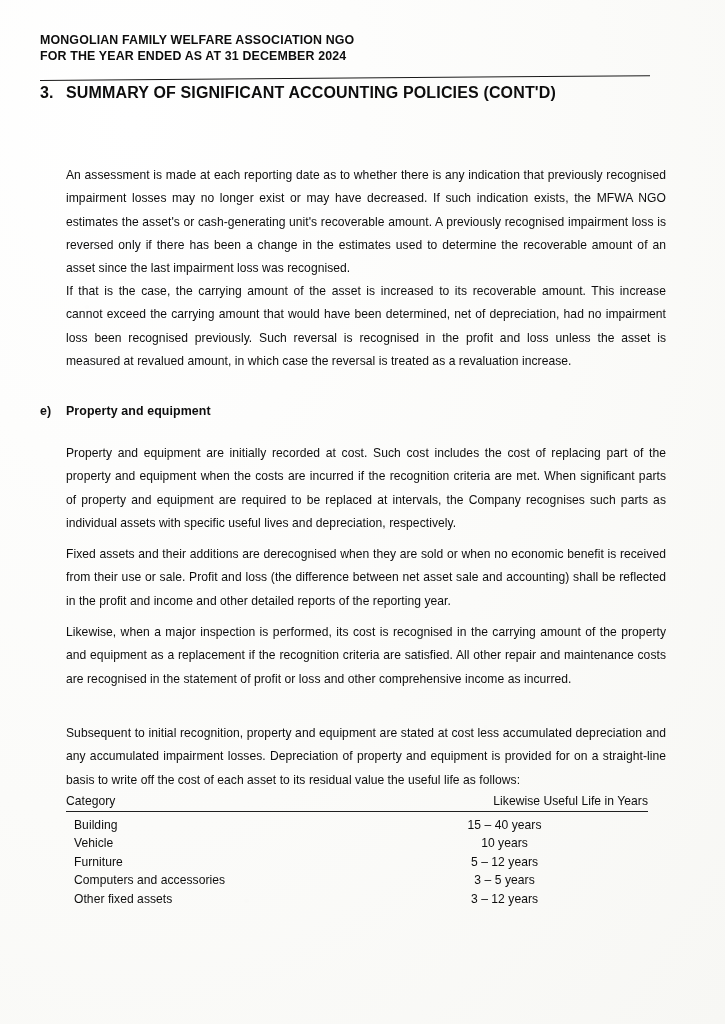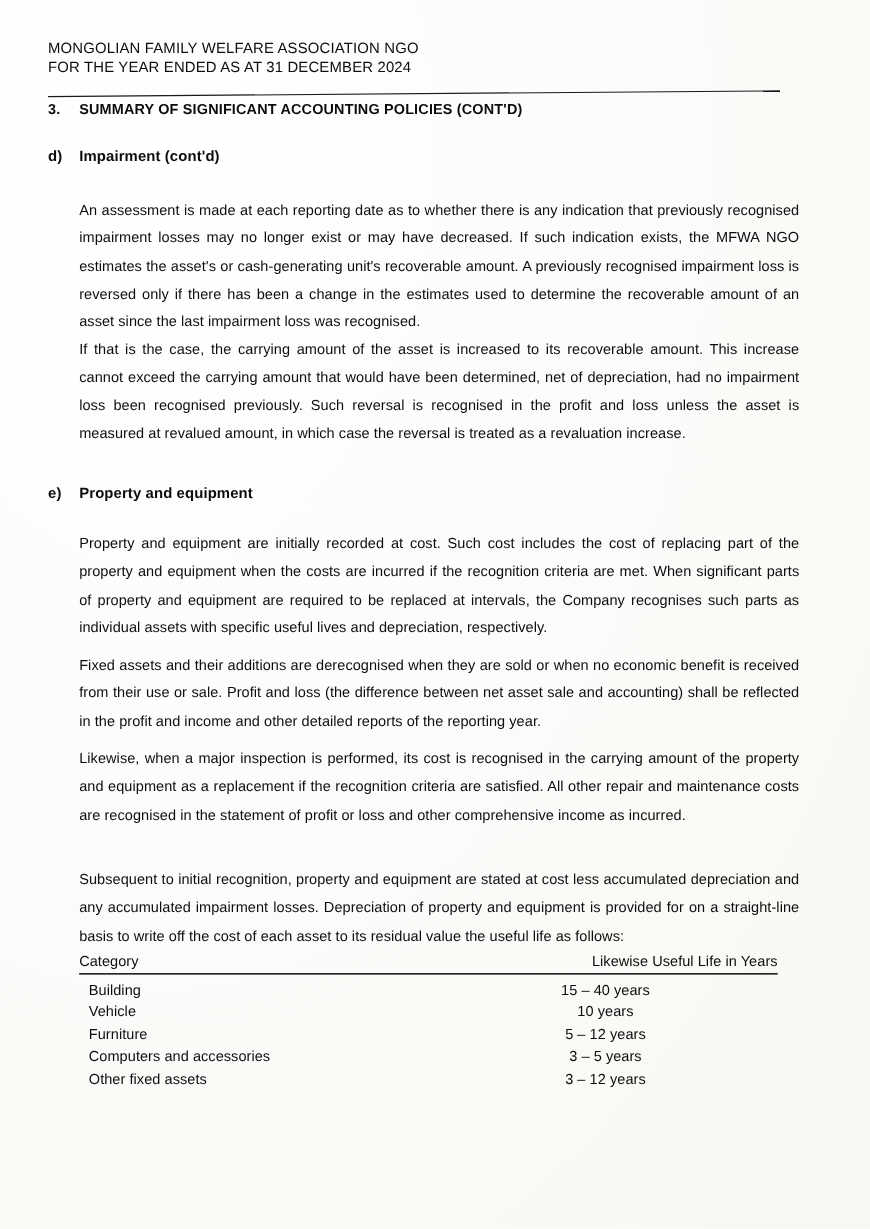--- a/index.html
+++ b/index.html
@@ -28,21 +28,21 @@
 
   
   .doc-header {
     position: absolute;
     left: 40px;
     top: 33px;
     width: 640px;
   }
   .doc-header .hline {
     font-size: 12.4px;
-    font-weight: normal;
+    font-weight: bold;
     letter-spacing: 0.15px;
     line-height: 15.6px;
     white-space: nowrap;
   }
 
   .header-rule {
     position: absolute;
     left: 40px;
     top: 80px;
     width: 610px;
@@ -50,21 +50,21 @@
     background: #1a1a1a;
     transform: rotate(-0.45deg);
     transform-origin: left center;
   }
 
   .section-number-row {
     position: absolute;
     left: 40px;
     top: 84px;
     width: 640px;
-    font-size: 12px;
+    font-size: 16px;
     font-weight: bold;
     letter-spacing: 0.15px;
     white-space: nowrap;
   }
   .section-number-row .num {
     display: inline-block;
     width: 26px;
   }
 
   
@@ -169,23 +169,20 @@
     <div class="hline">MONGOLIAN FAMILY WELFARE ASSOCIATION NGO</div>
     <div class="hline">FOR THE YEAR ENDED AS AT 31 DECEMBER 2024</div>
   </div>
 
   <div class="header-rule"></div>
 
   <div class="section-number-row">
     <span class="num">3.</span><span>SUMMARY OF SIGNIFICANT ACCOUNTING POLICIES (CONT'D)</span>
   </div>
 
-  <div class="sub-heading" id="heading-d">
-    <span class="letter">d)</span><span>Impairment (cont'd)</span>
-  </div>
 
   <p class="para" id="para-1">An assessment is made at each reporting date as to whether there is any indication that previously recognised impairment losses may no longer exist or may have decreased. If such indication exists, the MFWA NGO estimates the asset's or cash-generating unit's recoverable amount. A previously recognised impairment loss is reversed only if there has been a change in the estimates used to determine the recoverable amount of an asset since the last impairment loss was recognised.</p>
 
   <p class="para last-line-natural" id="para-2">If that is the case, the carrying amount of the asset is increased to its recoverable amount. This increase cannot exceed the carrying amount that would have been determined, net of depreciation, had no impairment loss been recognised previously. Such reversal is recognised in the profit and loss unless the asset is measured at revalued amount, in which case the reversal is treated as a revaluation increase.</p>
 
   <div class="sub-heading" id="heading-e">
     <span class="letter">e)</span><span>Property and equipment</span>
   </div>
 
   <p class="para last-line-natural" id="para-3">Property and equipment are initially recorded at cost. Such cost includes the cost of replacing part of the property and equipment when the costs are incurred if the recognition criteria are met. When significant parts of property and equipment are required to be replaced at intervals, the Company recognises such parts as individual assets with specific useful lives and depreciation, respectively.</p>

